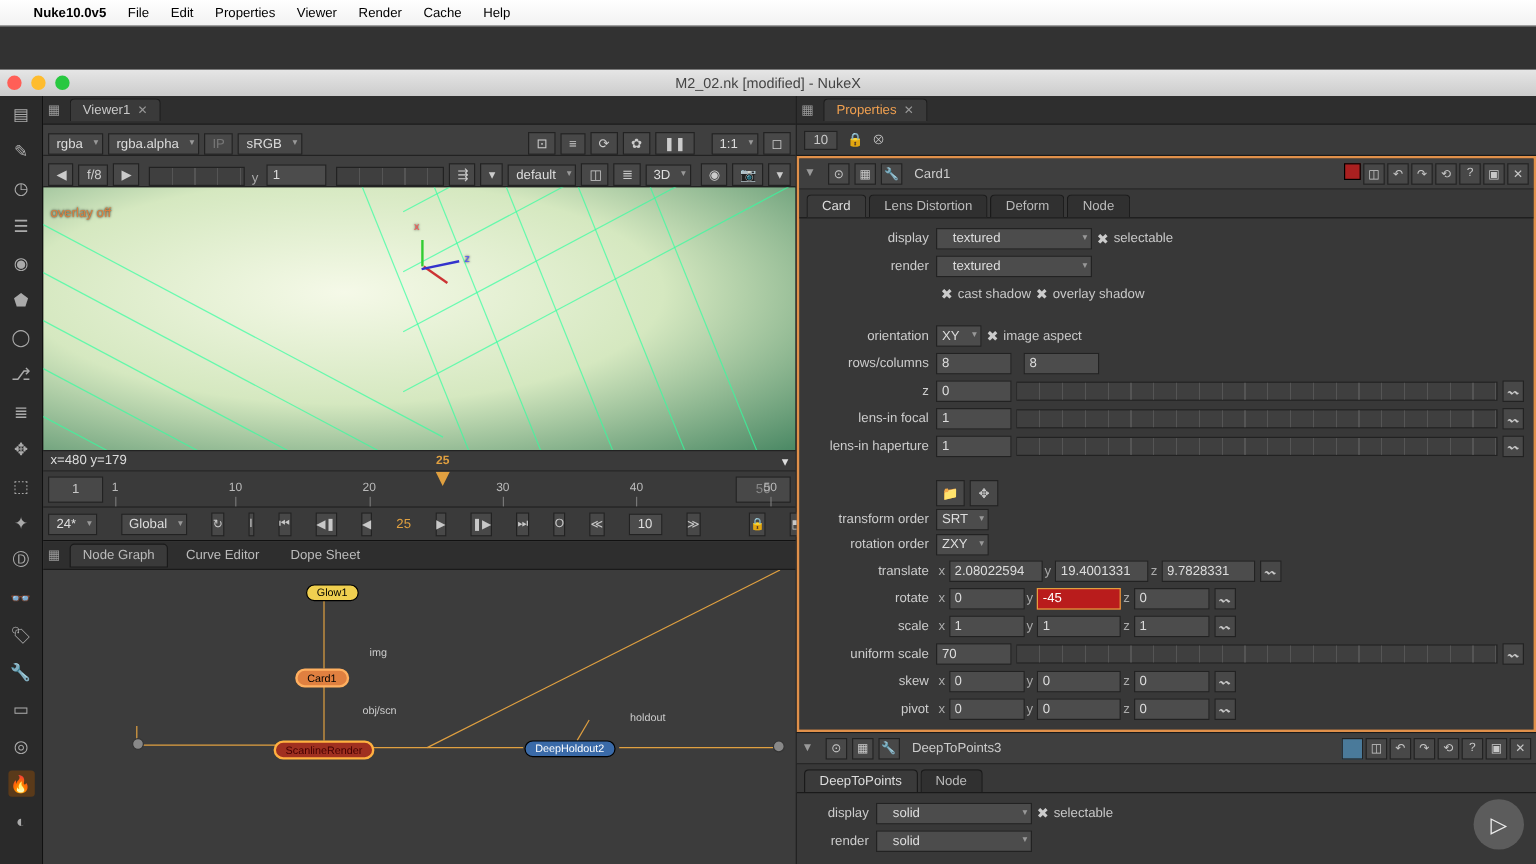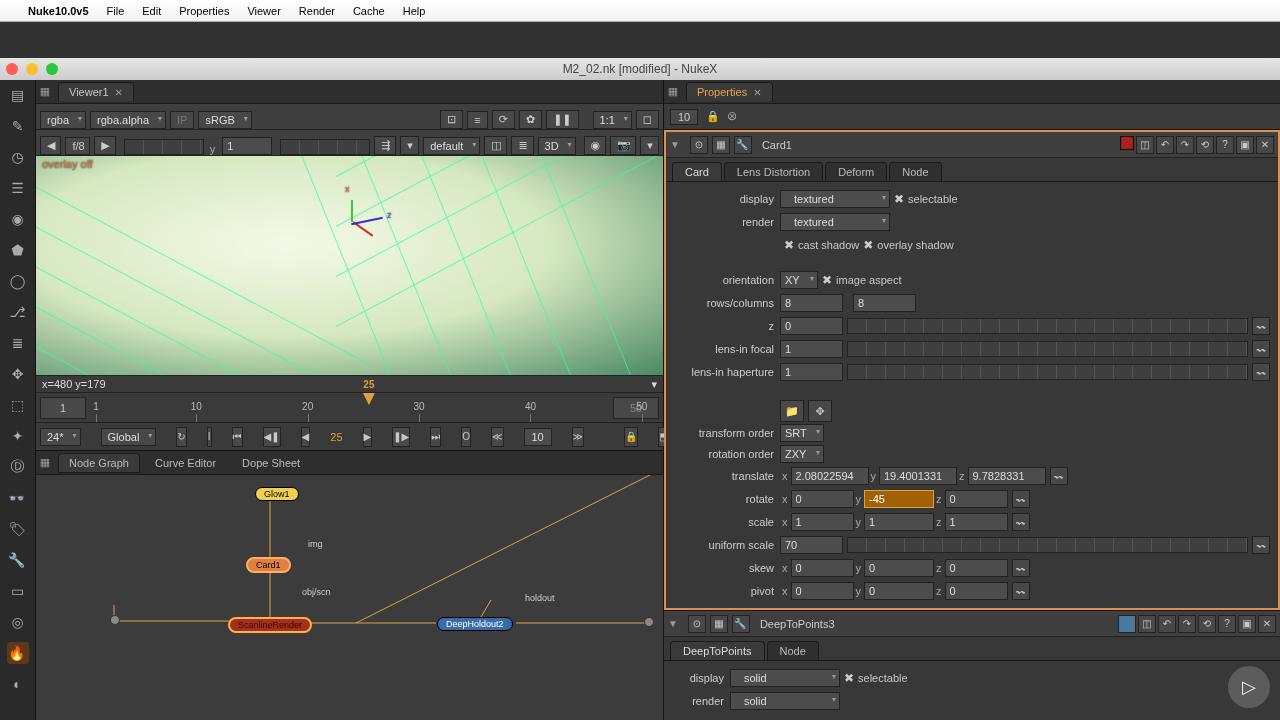--- a/index.html
+++ b/index.html
@@ -24,21 +24,21 @@
 .tab.orange { color: #f0a050; }
 .tab .x { color: #999; font-size: 10px; }
 .bar { height: 26px; background: #3f3f3f; display: flex; align-items: flex-end; padding: 0 4px; gap: 4px; border-bottom: 1px solid #222; }
 .dd { background: #484848; border: 1px solid #222; padding: 2px 16px 2px 6px; position: relative; color: #ddd; }
 .dd::after { content: "▾"; position: absolute; right: 3px; top: 2px; font-size: 8px; color: #999; }
 .btn { background: #484848; border: 1px solid #222; padding: 2px 6px; color: #ccc; min-width: 18px; text-align: center; }
 .sep { width: 6px; }
 .viewport { height: 219px; background: #111; position: relative; overflow: hidden; }
 .viewport-img { position: absolute; inset: 0; background: radial-gradient(ellipse at 40% 40%, #f5f9e8 0%, #d5e8c0 50%, #4a8864 100%); }
 .mesh-line { position: absolute; border-top: 1px solid rgba(50,255,160,0.7); transform-origin: left center; }
-.overlay-off { position: absolute; top: 2px; left: 6px; color: #d88040; font-size: 11px; text-shadow: 0 0 2px #000; }
+.overlay-off { position: absolute; top: 16px; left: 6px; color: #d88040; font-size: 11px; text-shadow: 0 0 2px #000; }
 .axis { position: absolute; left: 315px; top: 52px; }
 .axis-x { position: absolute; width: 24px; height: 2px; background: none; border-top: 2px solid #c33; top: 20px; left: 0; transform: rotate(35deg); }
 .axis-z { position: absolute; width: 32px; height: 2px; border-top: 2px solid #33c; top: 12px; left: 0; transform: rotate(-12deg); }
 .axis-y { position: absolute; width: 2px; height: 22px; border-left: 2px solid #3c3; top: -8px; left: 0; }
 .axis-lbl { position: absolute; font-size: 9px; text-shadow: 0 0 2px #000; }
 .coords { height: 18px; background: #3a3a3a; display: flex; align-items: center; padding: 0 6px; justify-content: space-between; border-bottom: 1px solid #222; border-top: 1px solid #222; font-size: 11px; color: #ddd; }
 .timeline { height: 30px; background: #3a3a3a; position: relative; border-bottom: 1px solid #222; }
 .tl-scale { position: absolute; bottom: 0; left: 60px; right: 10px; height: 100%; }
 .tick { position: absolute; bottom: 0; border-left: 1px solid #777; height: 8px; }
 .ticklbl { position: absolute; bottom: 10px; font-size: 10px; color: #bbb; transform: translateX(-50%); }
@@ -73,31 +73,31 @@
 .red-sq { width: 14px; height: 14px; background: #aa2020; border: 1px solid #000; }
 .pn-tabs { height: 24px; display: flex; align-items: flex-end; padding-left: 6px; gap: 2px; border-bottom: 1px solid #1a1a1a; background: #383838; }
 .pn-tab { padding: 3px 12px; background: #303030; border: 1px solid #1a1a1a; border-bottom: none; border-radius: 4px 4px 0 0; color: #bbb; }
 .pn-tab.active { background: #3a3a3a; color: #ddd; }
 .pn-body { padding: 6px 8px; }
 .row { display: flex; align-items: center; height: 22px; margin-bottom: 1px; }
 .lbl { width: 106px; text-align: right; padding-right: 6px; color: #ccc; }
 .field { background: #4c4c4c; border: 1px solid #222; padding: 2px 4px; color: #ddd; height: 18px; }
 .field.sel { background: #4c4c4c; padding-right: 18px; position: relative; }
 .field.sel::after { content: "▾"; position: absolute; right: 3px; top: 2px; font-size: 8px; color: #999; }
-.field.w130 { width: 110px; padding-left: 13px; }
+.field.w130 { width: 130px; padding-left: 13px; }
 .field.w35 { width: 38px; }
 .field.num { width: 63px; }
 .field.ynum { width: 70px; }
 .field.tnum { width: 78px; }
 .checkmark { color: #ccc; margin: 0 4px; font-size: 12px; }
 .slider { flex: 1; height: 16px; background: #3f3f3f; border: 1px solid #222; margin-left: 4px; position: relative; }
 .slider::before { content: ""; position: absolute; inset: 0; background: repeating-linear-gradient(90deg, transparent 0 18px, #555 18px 19px); }
 .anim-btn { width: 18px; height: 18px; background: #484848; border: 1px solid #222; margin-left: 4px; display: flex; align-items: center; justify-content: center; font-size: 9px; }
 .xyz-lbl { color: #aaa; margin: 0 3px 0 2px; }
-.rotate-y { background: #a16207; border: 1px solid #e0a040; color: #fff; width: 70px; padding: 2px 4px; height: 18px; }
+.rotate-y { background: #b91c1c; border: 1px solid #e0a040; color: #fff; width: 70px; padding: 2px 4px; height: 18px; }
 .border-orange { border: 2px solid #e0904a; }
 .expand { color: #999; margin-right: 6px; font-size: 10px; }
 .thin { height: 20px; }
 .iconbtn { width: 24px; height: 22px; background: #484848; border: 1px solid #222; display: flex; align-items: center; justify-content: center; margin-right: 4px; }
 .card1-body { height: 480px; overflow: hidden; }
 .playbtn-circle { position: absolute; right: 10px; bottom: 12px; width: 42px; height: 42px; border-radius: 50%; background: rgba(200,200,200,0.25); display: flex; align-items: center; justify-content: center; font-size: 18px; color: #eee; }
 </style>
 </head>
 <body>
 

